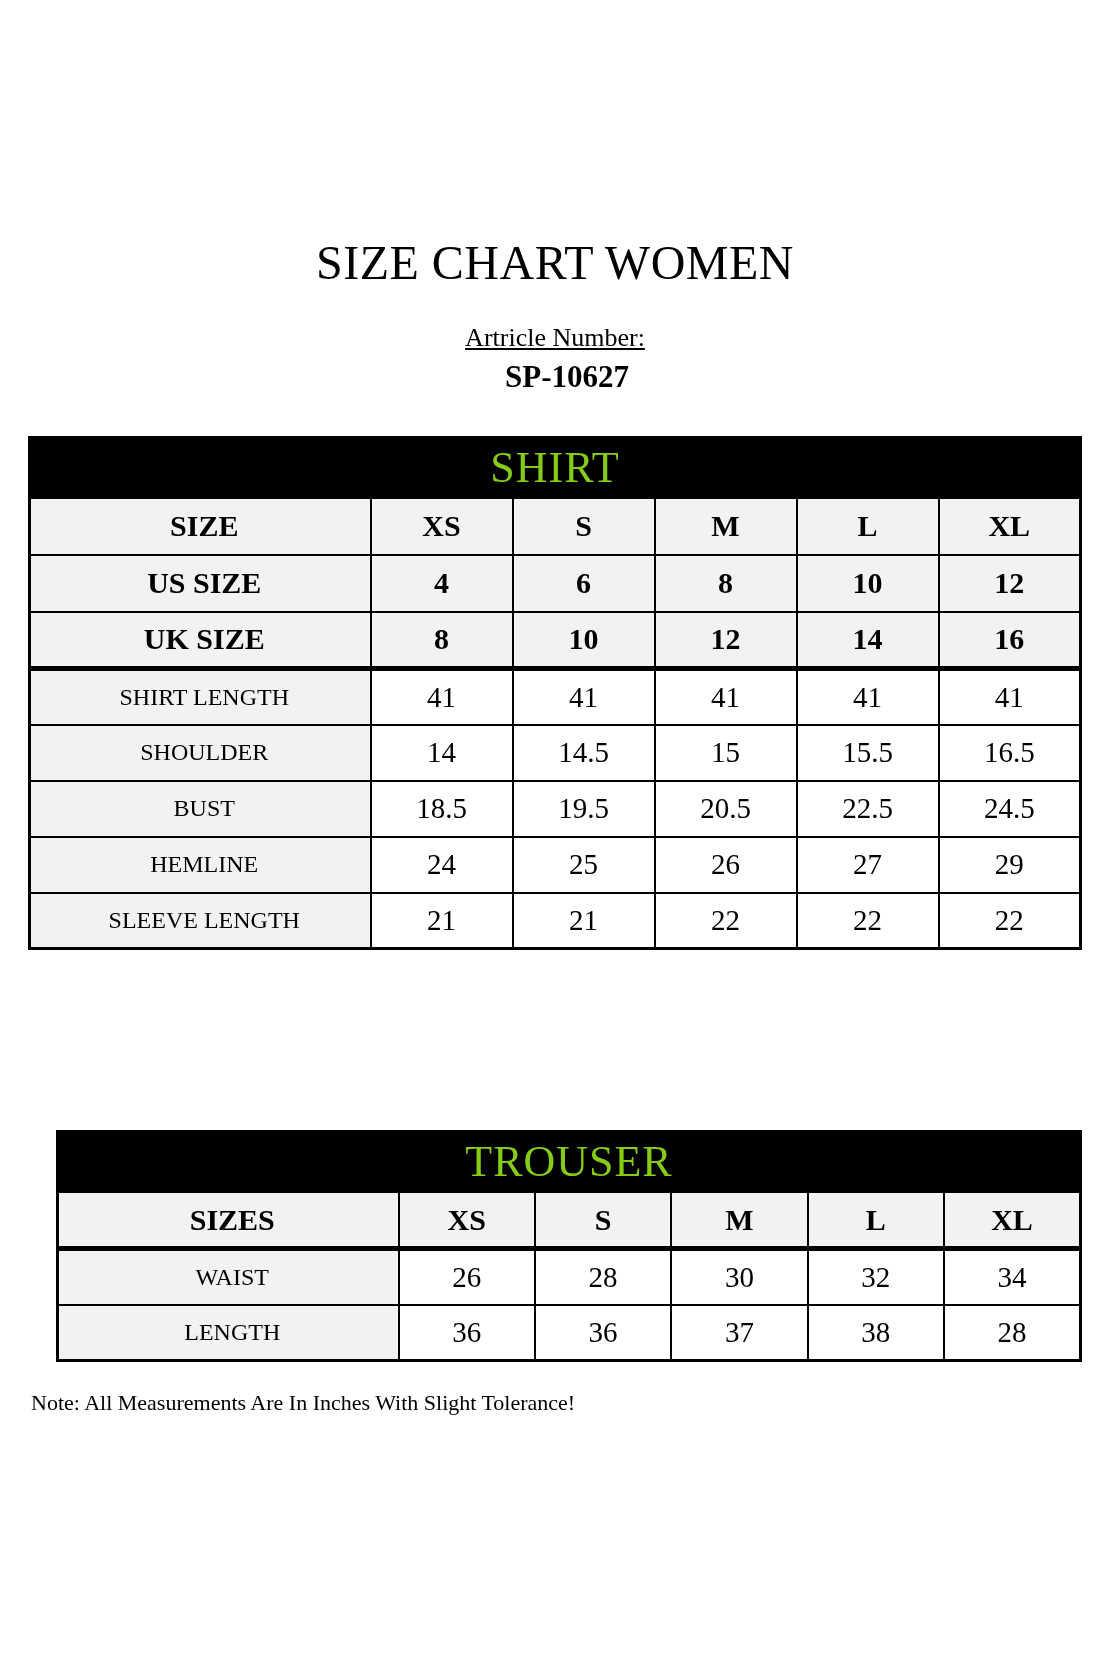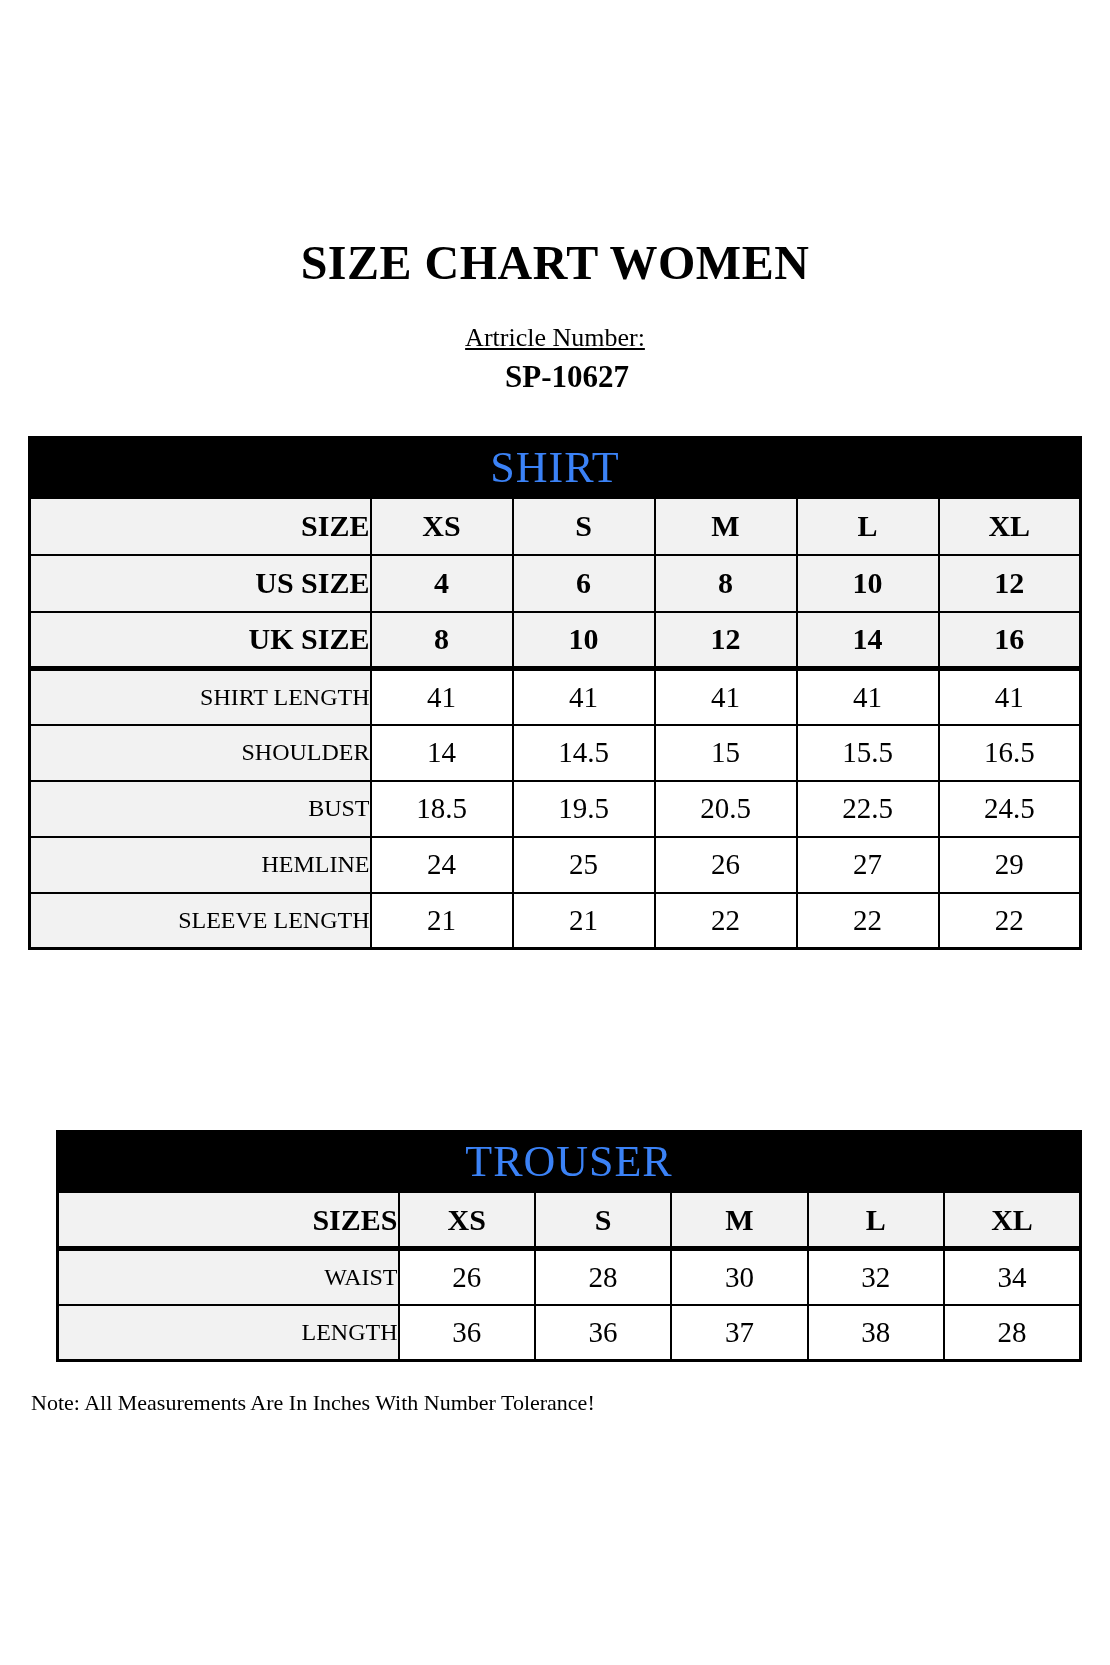--- a/index.html
+++ b/index.html
@@ -9,47 +9,47 @@
     font-family: "Liberation Serif", "DejaVu Serif", serif;
     color: #000;
     position: relative;
     overflow: hidden;
   }
   .doc { position: relative; width: 1110px; height: 1665px; }
 
   .title {
     position: absolute; top: 238px; left: 0; width: 100%;
     text-align: center; font-size: 48px; line-height: 1.05;
-    font-weight: bold; letter-spacing: 0.5px; white-space: nowrap;
+    font-weight: normal; letter-spacing: 0.5px; white-space: nowrap;
   }
   .article-label {
     position: absolute; top: 323px; left: 0; width: 100%;
     text-align: center; font-size: 26px; text-decoration: underline;
   }
   .article-number {
     position: absolute; top: 359px; left: 12px; width: 100%;
     text-align: center; font-size: 31px; font-weight: bold;
   }
 
   .table-wrap { position: absolute; left: 28px; width: 1054px; }
   .table-wrap.shirt { top: 436px; }
   .table-wrap.trouser { top: 1130px; padding-left: 28px; }
 
   .tbar {
-    height: 60px; background: #000; color: #3b82f6;
+    height: 60px; background: #000; color: #84cc16;
     display: flex; align-items: center; justify-content: center;
     font-size: 44px; letter-spacing: 1px;
     border: 2px solid #000; border-bottom: none;
   }
 
   table { width: 100%; border-collapse: collapse; table-layout: fixed; border: 3px solid #000; }
   col.c-label { width: 341px; }
   td { border: 2px solid #000; vertical-align: middle; overflow: hidden; }
 
-  td.lbl { text-align: right; padding-left: 8px; }
+  td.lbl { text-align: center; padding-left: 8px; }
   td.val { text-align: center; margin-left: 20px; }
 
   tr.hdr td { background: #f2f2f2; font-weight: bold; font-size: 30px; height: 57px; }
   tr.data td { background: #ffffff; font-size: 29px; height: 56px; }
   tr.data td.lbl { background: #f2f2f2; font-size: 24px; font-weight: normal; }
   tr.thick td { border-top: 5px solid #000; }
 
   .note {
     position: absolute; left: 31px; top: 1390px;
     font-size: 22px;
@@ -177,15 +177,15 @@
             <td class="val">36</td>
             <td class="val">36</td>
             <td class="val">37</td>
             <td class="val">38</td>
             <td class="val">28</td>
           </tr>
         </tbody>
     </table>
   </div>
 
-  <div class="note">Note: All Measurements Are In Inches With Number Tolerance!</div>
+  <div class="note">Note: All Measurements Are In Inches With Slight Tolerance!</div>
 
 </div>
 
 </body></html>

